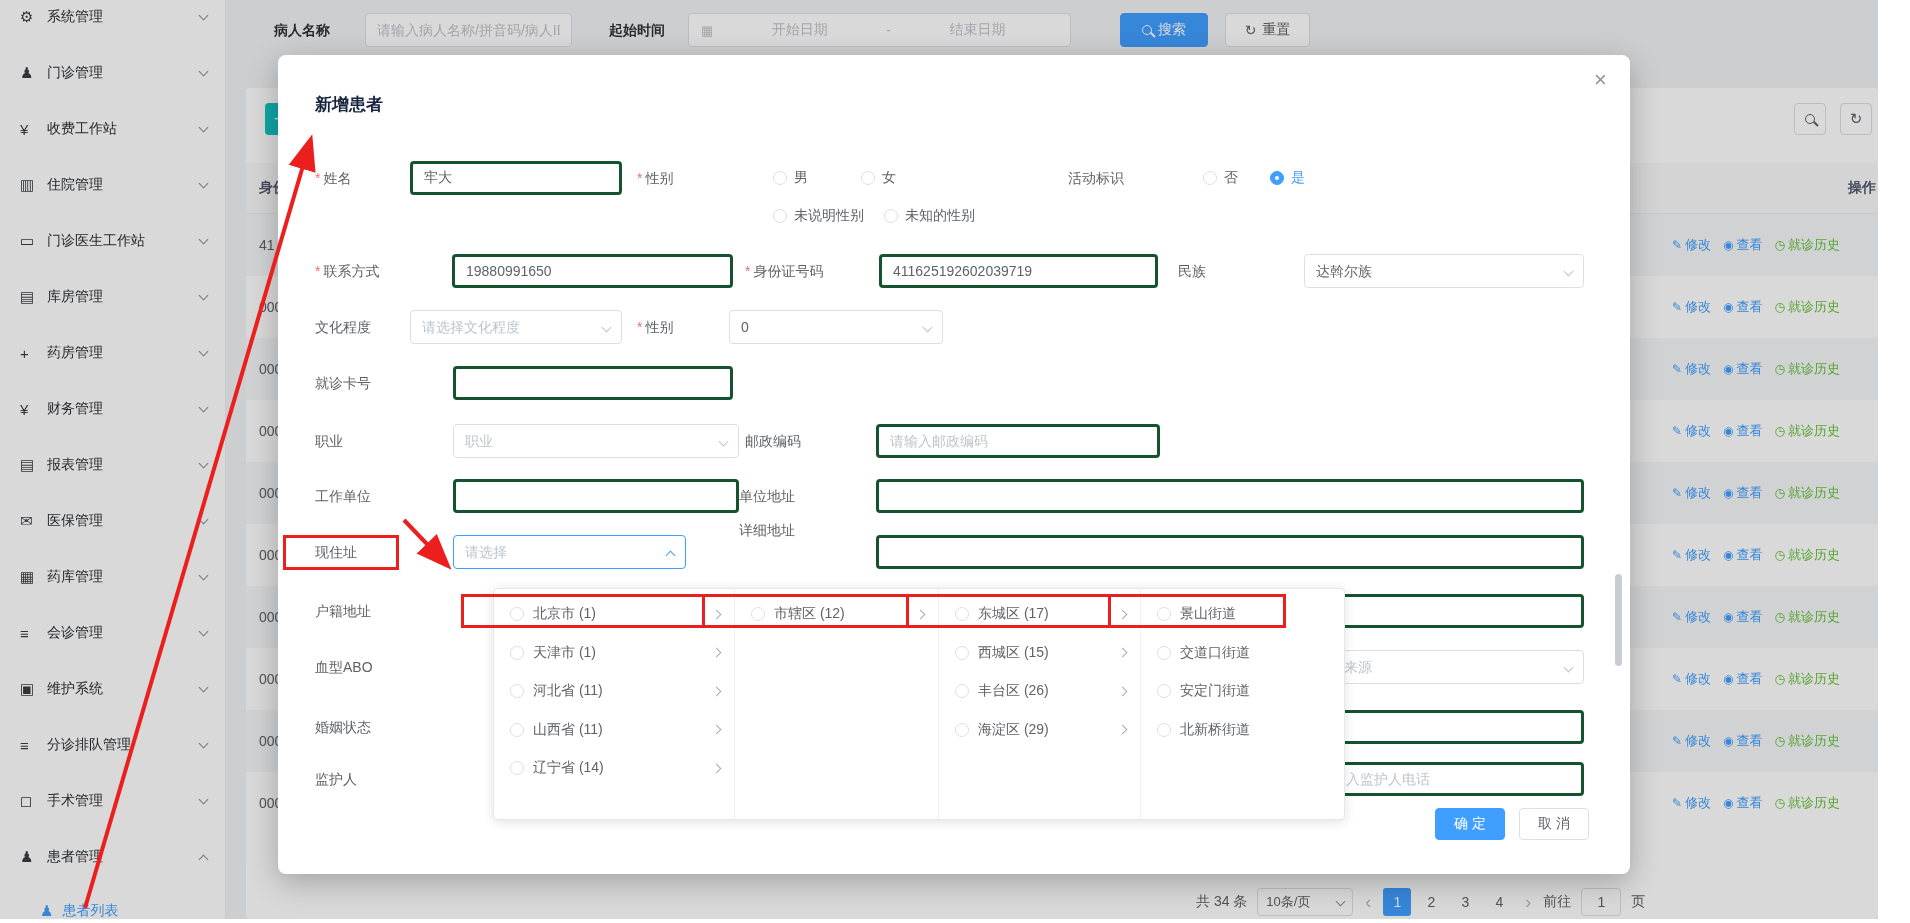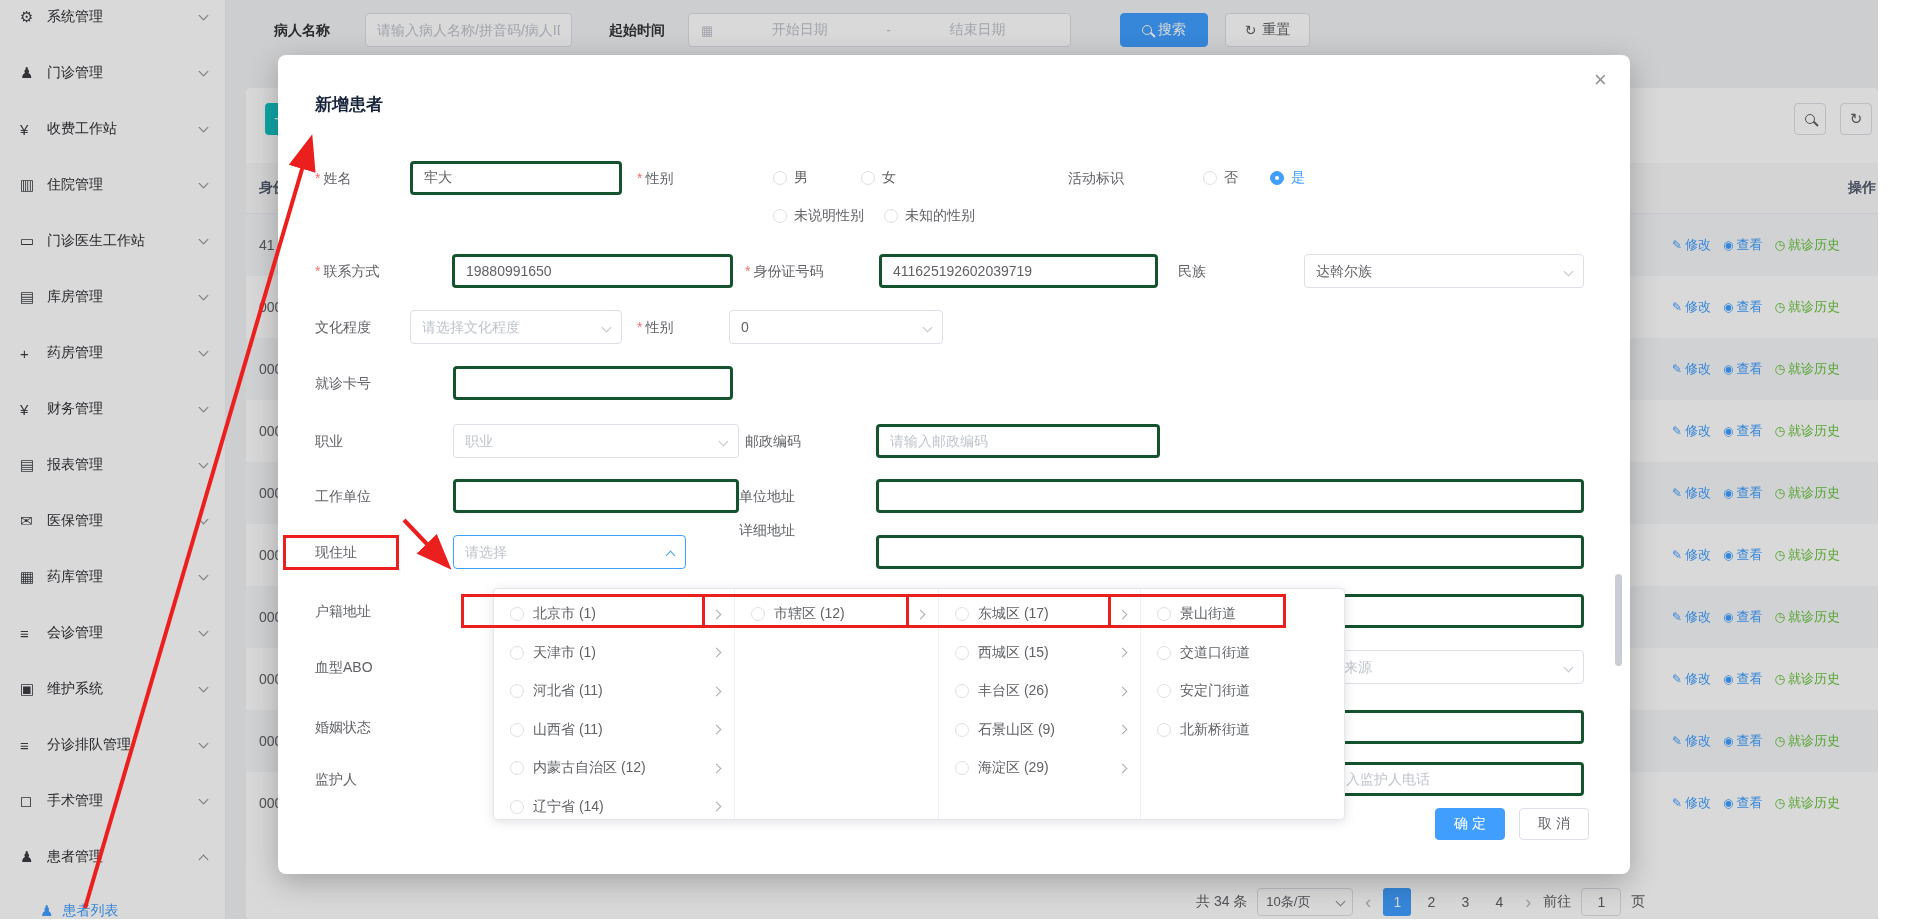--- a/index.html
+++ b/index.html
@@ -428,25 +428,20 @@
             <span class="casc-label">河北省 (11)</span>
             <span class="casc-chev"></span>
           </div>
           <div class="casc-item">
             <span class="c-radio"></span>
             <span class="casc-label">山西省 (11)</span>
             <span class="casc-chev"></span>
           </div>
           <div class="casc-item">
             <span class="c-radio"></span>
-            <span class="casc-label">内蒙古自治区 (12)</span>
-            <span class="casc-chev"></span>
-          </div>
-          <div class="casc-item">
-            <span class="c-radio"></span>
             <span class="casc-label">辽宁省 (14)</span>
             <span class="casc-chev"></span>
           </div>
         </div>
         <div class="casc-col" style="width: 204px;">
           <div class="casc-item">
             <span class="c-radio"></span>
             <span class="casc-label">市辖区 (12)</span>
             <span class="casc-chev"></span>
           </div>
@@ -458,25 +453,20 @@
             <span class="casc-chev"></span>
           </div>
           <div class="casc-item">
             <span class="c-radio"></span>
             <span class="casc-label">西城区 (15)</span>
             <span class="casc-chev"></span>
           </div>
           <div class="casc-item">
             <span class="c-radio"></span>
             <span class="casc-label">丰台区 (26)</span>
-            <span class="casc-chev"></span>
-          </div>
-          <div class="casc-item">
-            <span class="c-radio"></span>
-            <span class="casc-label">石景山区 (9)</span>
             <span class="casc-chev"></span>
           </div>
           <div class="casc-item">
             <span class="c-radio"></span>
             <span class="casc-label">海淀区 (29)</span>
             <span class="casc-chev"></span>
           </div>
         </div>
         <div class="casc-col" style="width: 205px;">
           <div class="casc-item">

